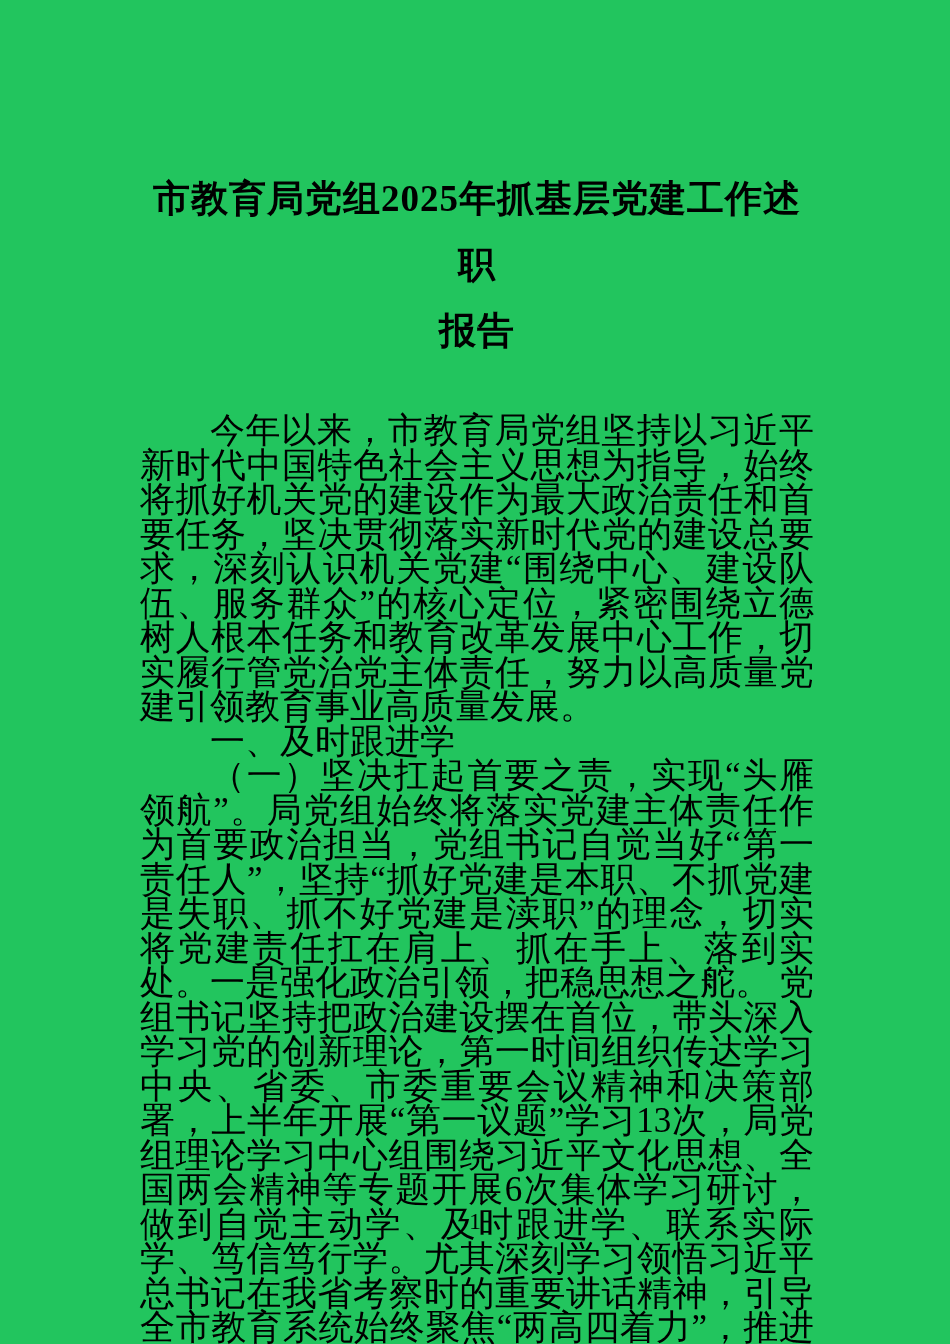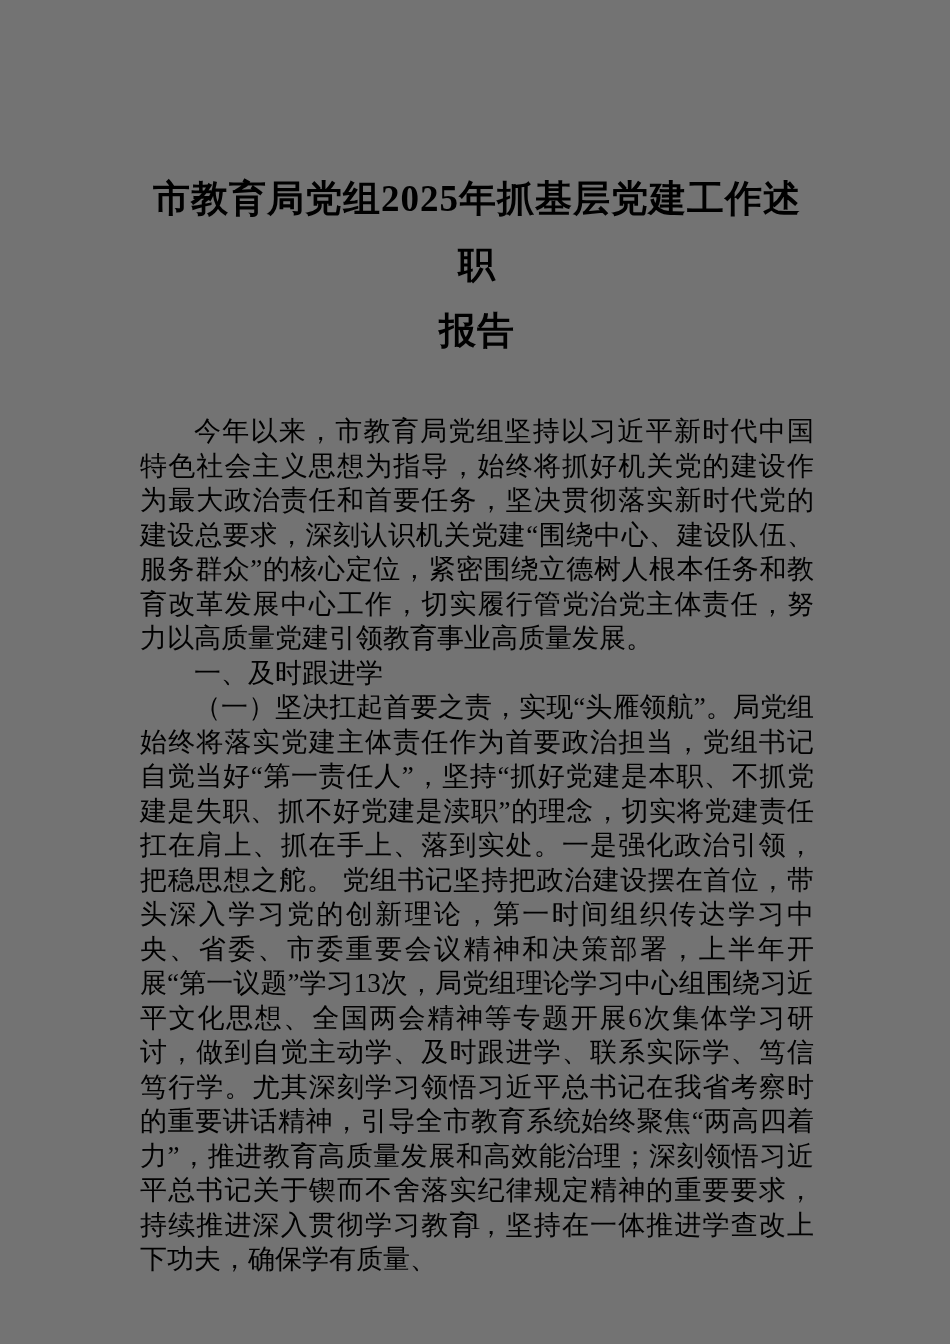--- a/index.html
+++ b/index.html
@@ -12,38 +12,38 @@
     height: 1344px;
     font-family: "Liberation Serif", "DejaVu Serif", serif;
     color: #000000;
     overflow: hidden;
   }
   .page {
     position: relative;
     box-sizing: border-box;
     width: 950px;
     height: 1344px;
-    background: #737373;
+    background: #22c55e;
     padding: 166px 136px 0 140px;
   }
   .doc-title {
     margin: 0;
     font-size: 37px;
     font-weight: bold;
     text-align: center;
     line-height: 66px;
     letter-spacing: 1px;
     font-family: "Liberation Serif", "DejaVu Serif", serif;
   }
   .doc-body {
     margin-top: 50px;
   }
   .para {
     margin: 0;
-    font-size: 27px;
+    font-size: 35px;
     line-height: 34.5px;
     text-align: justify;
     text-justify: inter-ideograph;
     text-indent: 2em;
     word-break: break-all;
     font-family: "Liberation Serif", "DejaVu Serif", serif;
   }
   .page-number {
     position: absolute;
     left: 0;

